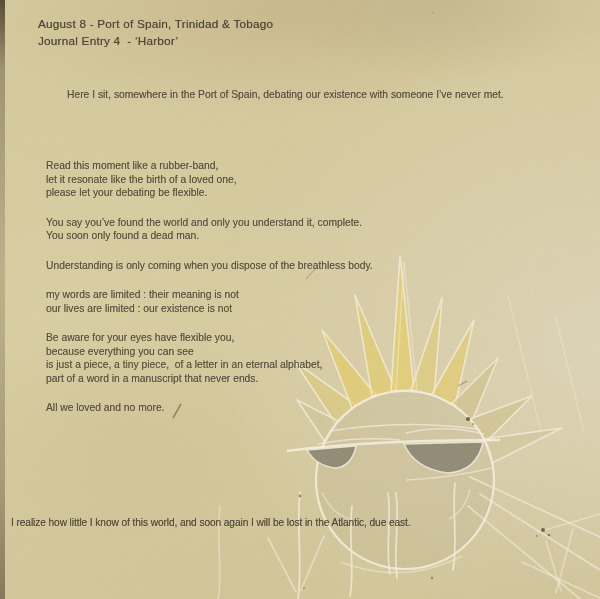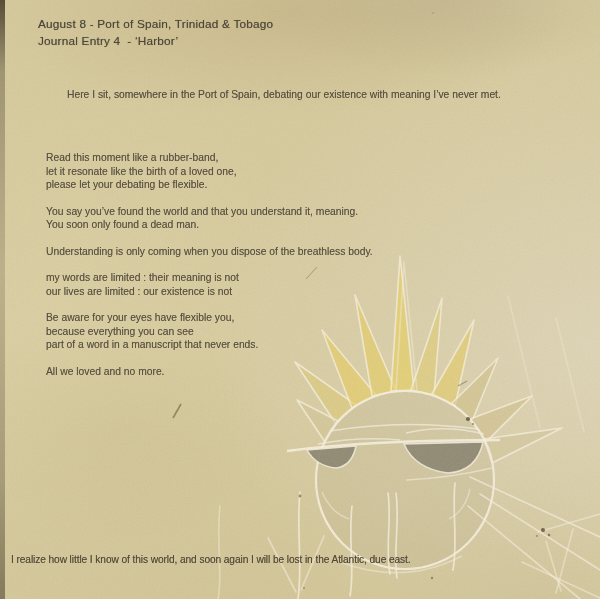--- a/index.html
+++ b/index.html
@@ -26,23 +26,23 @@
     background:linear-gradient(180deg, rgba(40,30,16,.72) 0%, rgba(40,30,16,.30) 12%,
                rgba(40,30,16,.16) 45%, rgba(40,30,16,.26) 80%, rgba(40,30,16,.45) 100%);
   }
   .hdr{position:absolute;left:38px;top:16px;font-size:11.8px;line-height:17px;
        letter-spacing:.2px;color:#3f392b;text-shadow:0 0 .7px rgba(63,57,43,.6);}
   .hline{white-space:pre;}
   .intro{position:absolute;left:67px;top:89px;font-size:10.3px;color:#4c4434;
          white-space:nowrap;text-shadow:0 0 .6px rgba(70,60,45,.55);}
   .poem{position:absolute;left:46px;top:143px;font-size:10.3px;line-height:13.5px;
         color:#4c4434;text-shadow:0 0 .6px rgba(70,60,45,.5);}
-  .stanza{margin:8px 0 13px 0;}
+  .stanza{margin:16px 0 13px 0;}
   .pline{white-space:pre;}
-  .closing{position:absolute;left:11px;top:554px;font-size:10.2px;letter-spacing:-.1px;
+  .closing{position:absolute;left:11px;top:517px;font-size:10.2px;letter-spacing:-.1px;
            color:#453c2d;white-space:nowrap;text-shadow:0 0 .6px rgba(66,56,42,.55);}
 </style>
 </head>
 <body>
 
 <div class="page">
 
   <svg class="layer sun-svg" viewBox="0 0 600 599">
     <defs>
       <filter id="soft" x="-20%" y="-20%" width="140%" height="140%">
@@ -119,42 +119,43 @@
       <path d="M306,279 L317,267" stroke="#7a6544" stroke-width="1.1" opacity="0.45" fill="none"></path>
     </g>
   </svg>
 
   <div class="layer text-layer">
     <div class="hdr">
       <div class="hline">August 8 - Port of Spain, Trinidad &amp; Tobago</div>
       <div class="hline">Journal Entry 4&nbsp; - ‘Harbor’</div>
     </div>
 
-    <div class="intro">Here I sit, somewhere in the Port of Spain, debating our existence with meaning I’ve never met.</div>
+    <div class="intro">Here I sit, somewhere in the Port of Spain, debating our existence with someone I’ve never met.</div>
 
     <div class="poem">
       <div class="stanza">
         <div class="pline">Read this moment like a rubber-band,</div>
         <div class="pline">let it resonate like the birth of a loved one,</div>
         <div class="pline">please let your debating be flexible.</div>
       </div>
       <div class="stanza">
-        <div class="pline">You say you’ve found the world and that you understand it, meaning.</div>
+        <div class="pline">You say you’ve found the world and only you understand it, complete.</div>
         <div class="pline">You soon only found a dead man.</div>
       </div>
       <div class="stanza">
         <div class="pline">Understanding is only coming when you dispose of the breathless body.</div>
       </div>
       <div class="stanza">
         <div class="pline">my words are limited : their meaning is not</div>
         <div class="pline">our lives are limited : our existence is not</div>
       </div>
       <div class="stanza">
         <div class="pline">Be aware for your eyes have flexible you,</div>
         <div class="pline">because everything you can see</div>
+        <div class="pline">is just a piece, a tiny piece,&nbsp; of a letter in an eternal alphabet,</div>
         <div class="pline">part of a word in a manuscript that never ends.</div>
       </div>
       <div class="stanza">
         <div class="pline">All we loved and no more.</div>
       </div>
     </div>
 
     <div class="closing">I realize how little I know of this world, and soon again I will be lost in the Atlantic, due east.</div>
   </div>
 

